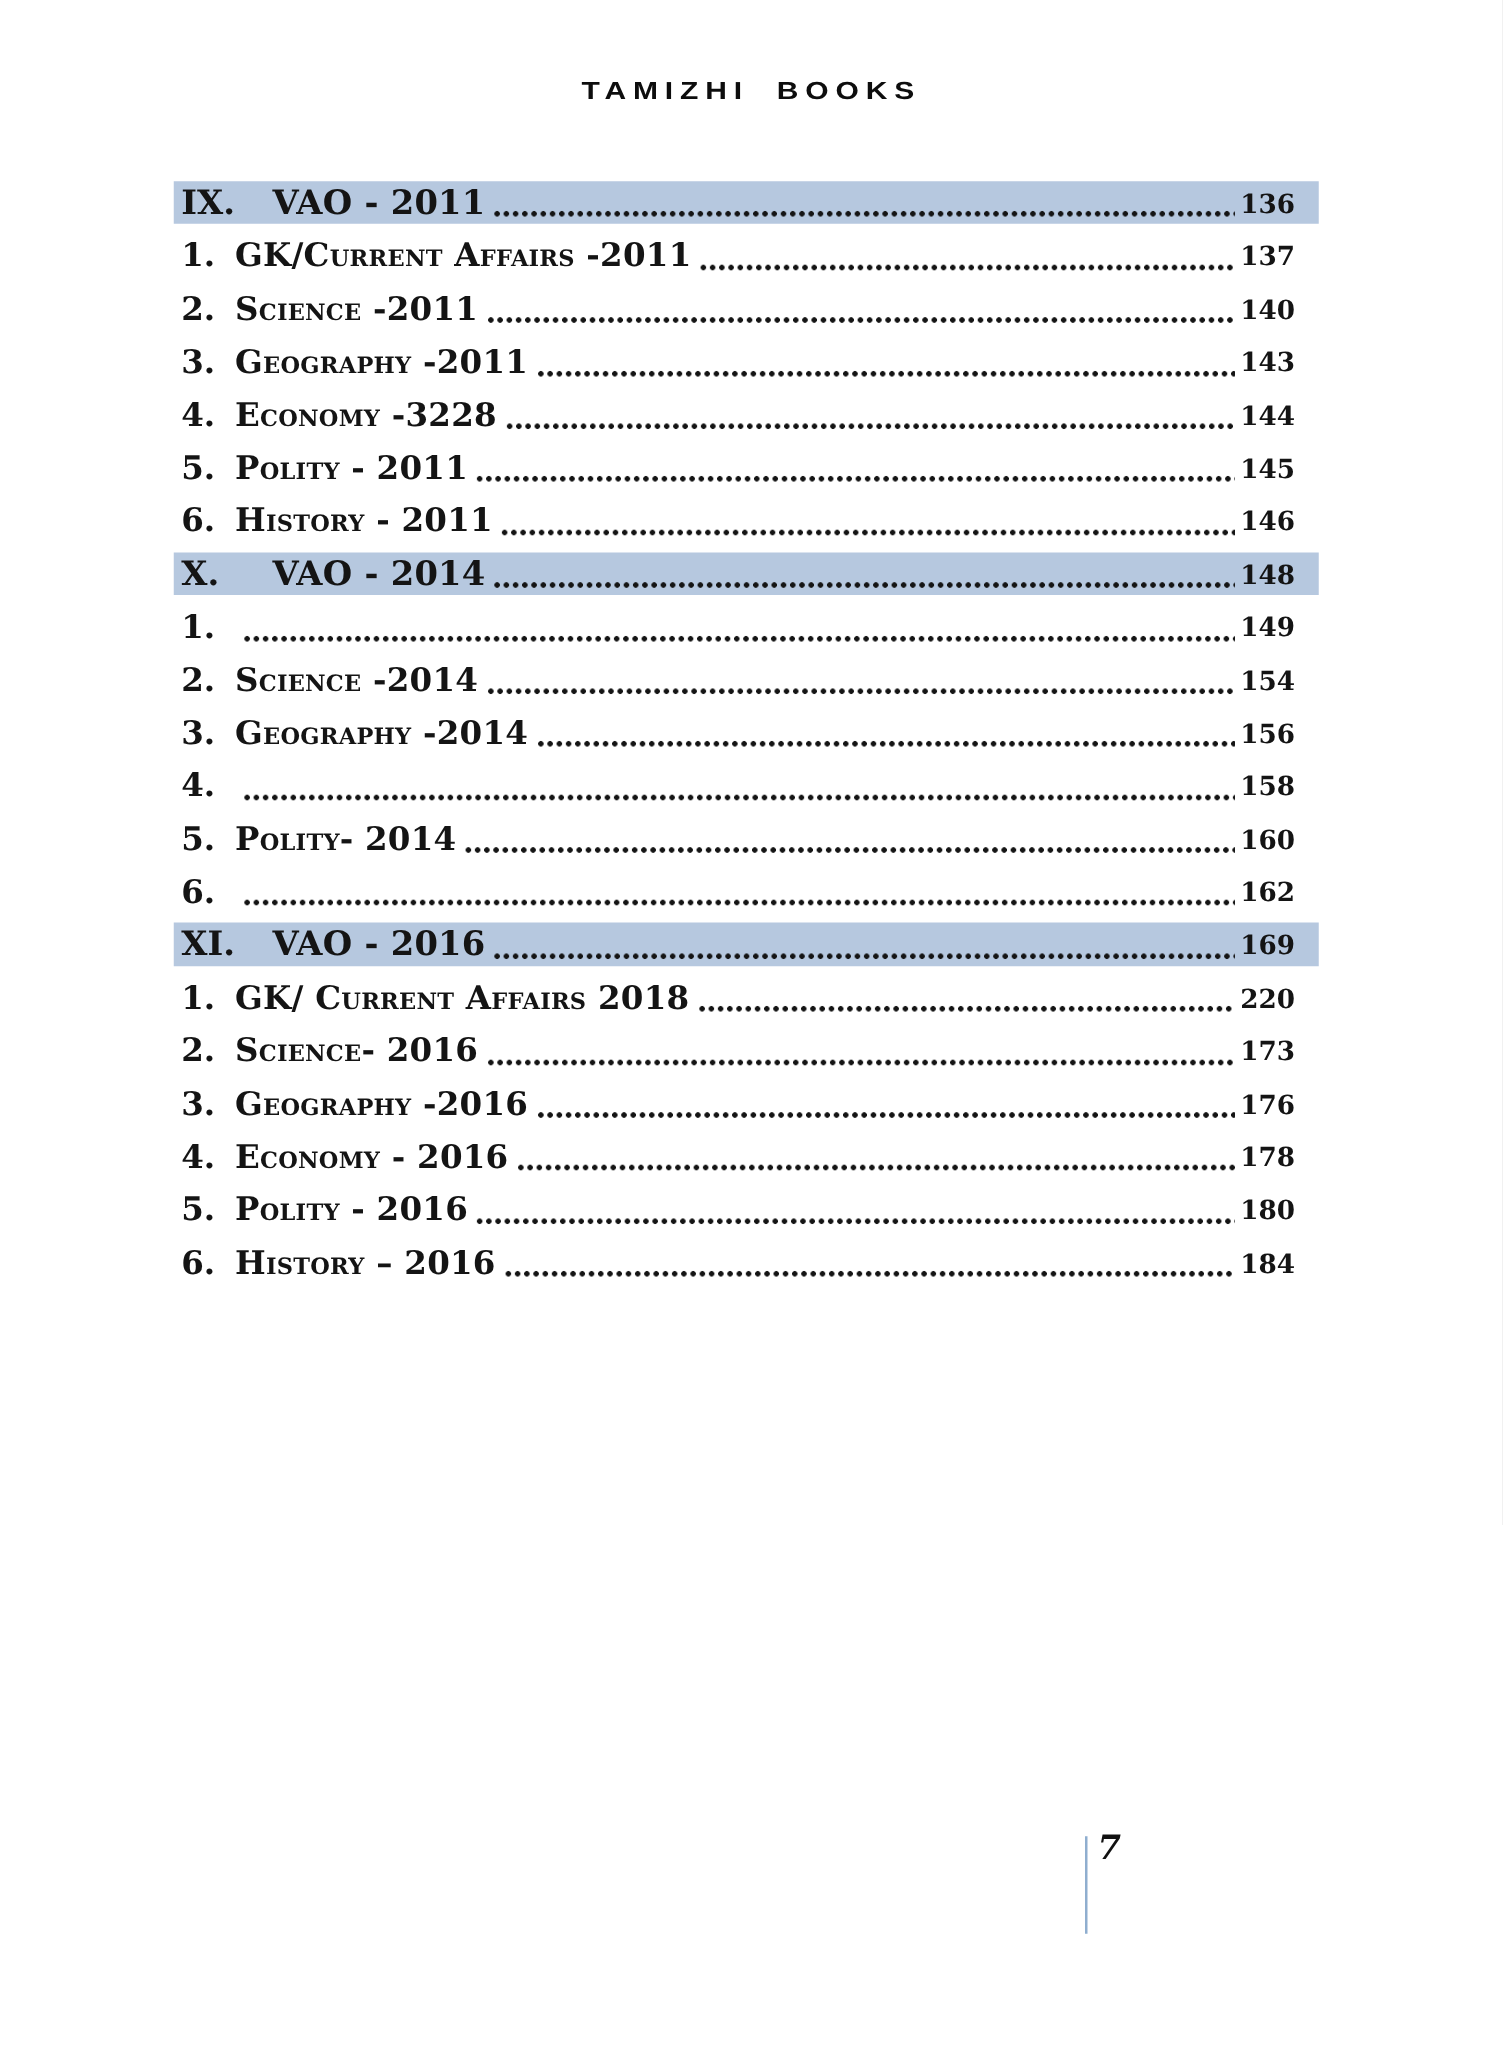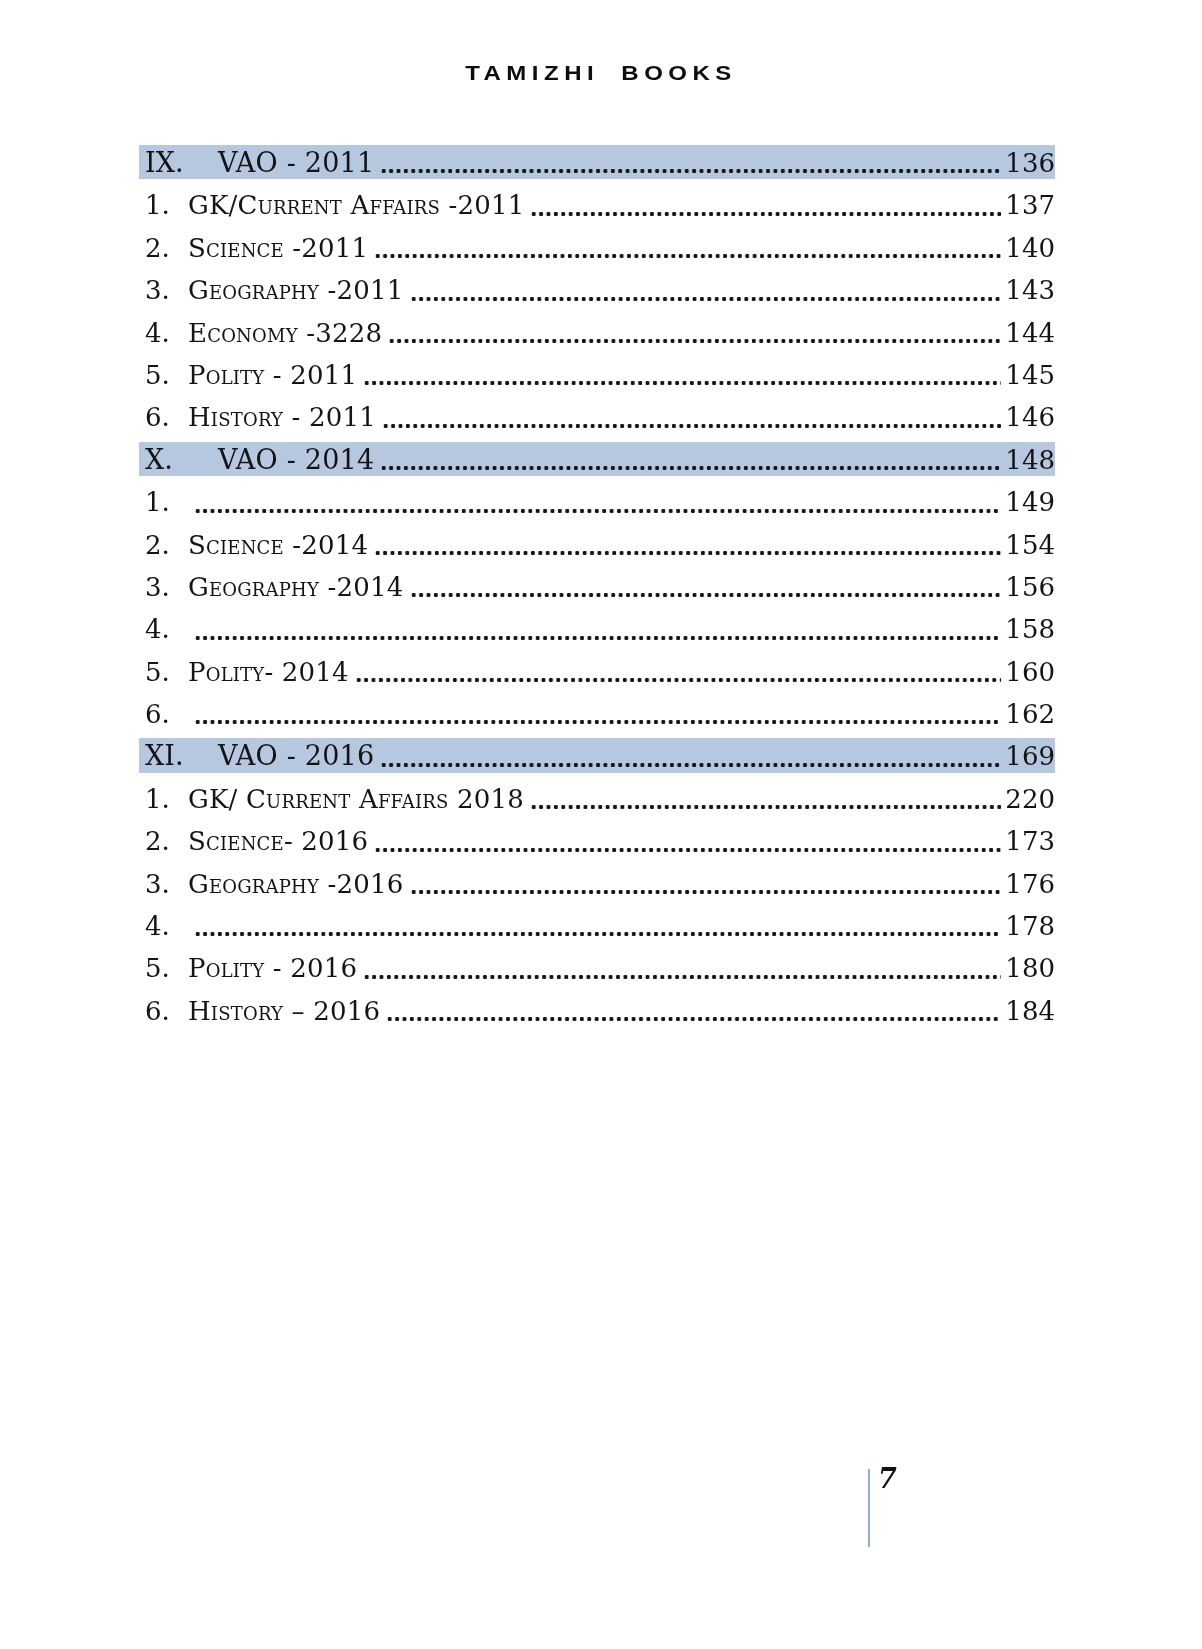--- a/index.html
+++ b/index.html
@@ -37,22 +37,22 @@
     left: 139px;
     top: 142px;
     width: 916px;
   }
   .row {
     position: relative;
     display: flex;
     align-items: flex-start;
     height: 42.4px;
     line-height: 42.4px;
-    padding: 0 0 0 6px;
-    font-weight: 400;
+    padding: 0 19px 0 6px;
+    font-weight: 700;
     font-size: 26px;
     white-space: pre;
   }
   .row > * { position: relative; z-index: 1; }
   .row.section { font-size: 27px; }
   .row.section::before {
     content: "";
     position: absolute;
     left: 0; right: 0; top: 3px; bottom: 5px;
     background: var(--highlight, #b6c8df);
@@ -71,21 +71,21 @@
     height: 6px;
     margin: 0 1px 10px 6px;
     background-image: radial-gradient(circle, var(--text, #141414) 1.9px, transparent 2.4px);
     background-size: 7.4px 6px;
     background-repeat: repeat-x;
     background-position: 0 50%;
   }
   .pagenum {
     flex: 0 0 auto;
     padding-left: 3px;
-    font-size: 26px;
+    font-size: 21px;
   }
 
   
   .footer-line {
     position: absolute;
     left: 868px;
     top: 1469px;
     width: 2px;
     height: 78px;
     background: var(--footer-line, #8faecf);
@@ -210,20 +210,21 @@
       <span class="pagenum">173</span>
     </div>
       <div class="row">
       <span class="num">3.</span>
       <span class="title">Geography -2016</span>
       <span class="leader"></span>
       <span class="pagenum">176</span>
     </div>
       <div class="row">
       <span class="num">4.</span>
+      <span class="title">Economy - 2016</span>
       <span class="leader"></span>
       <span class="pagenum">178</span>
     </div>
       <div class="row">
       <span class="num">5.</span>
       <span class="title">Polity - 2016</span>
       <span class="leader"></span>
       <span class="pagenum">180</span>
     </div>
       <div class="row">

